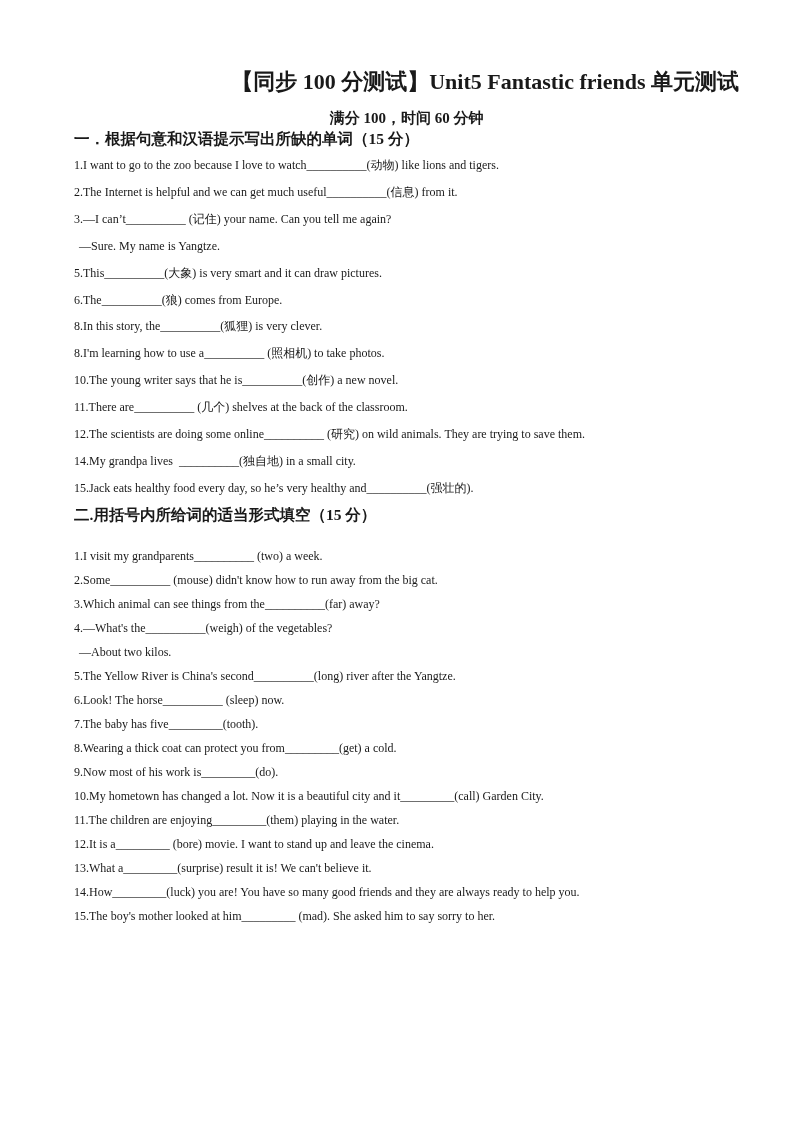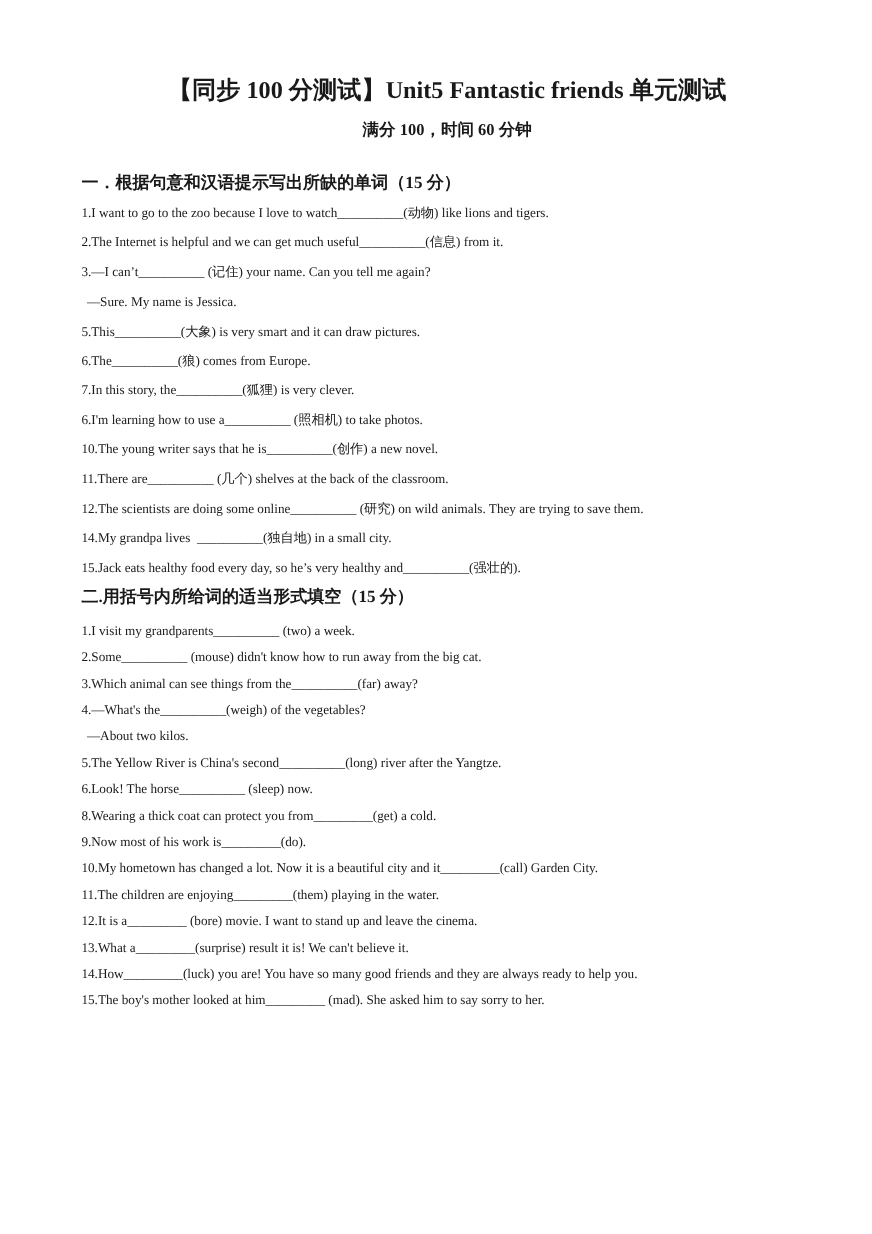--- a/index.html
+++ b/index.html
@@ -10,43 +10,43 @@
     background: #ffffff;
     color: #191919;
     font-family: "Liberation Serif", "DejaVu Serif", serif;
     box-sizing: border-box;
     padding: 0 54px 0 74px;
     overflow: hidden;
   }
   .doc-title {
     margin: 0;
     padding-top: 67px;
-    text-align: center;
+    text-align: right;
     font-size: 22px;
     line-height: 30px;
     font-weight: bold;
     white-space: nowrap;
   }
   .doc-subtitle {
     margin: 12px 0 0 0;
     text-align: center;
     font-size: 15px;
     font-weight: bold;
   }
   .heading {
     margin: 0;
     font-size: 15.5px;
     line-height: 21px;
     font-weight: bold;
   }
-  .sec1 .heading { margin-top: 28px; }
+  .sec1 .heading { margin-top: 0; }
   .sec1 .lines   { margin-top: 3px; }
   .sec1 .line    { line-height: 26.9px; }
   .sec2 .heading { margin-top: 2px; }
-  .sec2 .lines   { margin-top: 8px; }
+  .sec2 .lines   { margin-top: 19px; }
   .sec2 .line    { line-height: 24px; }
   .sec3 .heading { margin-top: 4px; }
   .line {
     margin: 0;
     font-size: 12px;
     white-space: pre;
   }
   .line.cont { padding-left: 5px; }
 </style>
 </head>
@@ -57,43 +57,44 @@
   <h1 class="doc-title">【同步 100 分测试】Unit5 Fantastic friends 单元测试</h1>
 
   <div class="doc-subtitle">满分 100，时间 60 分钟</div>
 
   <section class="sec sec1">
     <h2 class="heading">一．根据句意和汉语提示写出所缺的单词（15 分）</h2>
     <div class="lines">
         <p class="line">1.I want to go to the zoo because I love to watch__________(动物) like lions and tigers.</p>
         <p class="line">2.The Internet is helpful and we can get much useful__________(信息) from it.</p>
         <p class="line">3.—I can’t__________ (记住) your name. Can you tell me again?</p>
-        <p class="line cont">—Sure. My name is Jessica.</p>
+        <p class="line cont">—Sure. My name is Yangtze.</p>
         <p class="line">5.This__________(大象) is very smart and it can draw pictures.</p>
         <p class="line">6.The__________(狼) comes from Europe.</p>
-        <p class="line">7.In this story, the__________(狐狸) is very clever.</p>
-        <p class="line">6.I'm learning how to use a__________ (照相机) to take photos.</p>
+        <p class="line">8.In this story, the__________(狐狸) is very clever.</p>
+        <p class="line">8.I'm learning how to use a__________ (照相机) to take photos.</p>
         <p class="line">10.The young writer says that he is__________(创作) a new novel.</p>
         <p class="line">11.There are__________ (几个) shelves at the back of the classroom.</p>
         <p class="line">12.The scientists are doing some online__________ (研究) on wild animals. They are trying to save them.</p>
         <p class="line">14.My grandpa lives  __________(独自地) in a small city.</p>
         <p class="line">15.Jack eats healthy food every day, so he’s very healthy and__________(强壮的).</p>
       </div>
   </section>
 
   <section class="sec sec2">
     <h2 class="heading">二.用括号内所给词的适当形式填空（15 分）</h2>
     <div class="lines">
         <p class="line">1.I visit my grandparents__________ (two) a week.</p>
         <p class="line">2.Some__________ (mouse) didn't know how to run away from the big cat.</p>
         <p class="line">3.Which animal can see things from the__________(far) away?</p>
         <p class="line">4.—What's the__________(weigh) of the vegetables?</p>
         <p class="line cont">—About two kilos.</p>
         <p class="line">5.The Yellow River is China's second__________(long) river after the Yangtze.</p>
         <p class="line">6.Look! The horse__________ (sleep) now.</p>
+        <p class="line">7.The baby has five_________(tooth).</p>
         <p class="line">8.Wearing a thick coat can protect you from_________(get) a cold.</p>
         <p class="line">9.Now most of his work is_________(do).</p>
         <p class="line">10.My hometown has changed a lot. Now it is a beautiful city and it_________(call) Garden City.</p>
         <p class="line">11.The children are enjoying_________(them) playing in the water.</p>
         <p class="line">12.It is a_________ (bore) movie. I want to stand up and leave the cinema.</p>
         <p class="line">13.What a_________(surprise) result it is! We can't believe it.</p>
         <p class="line">14.How_________(luck) you are! You have so many good friends and they are always ready to help you.</p>
         <p class="line">15.The boy's mother looked at him_________ (mad). She asked him to say sorry to her.</p>
       </div>
   </section>

